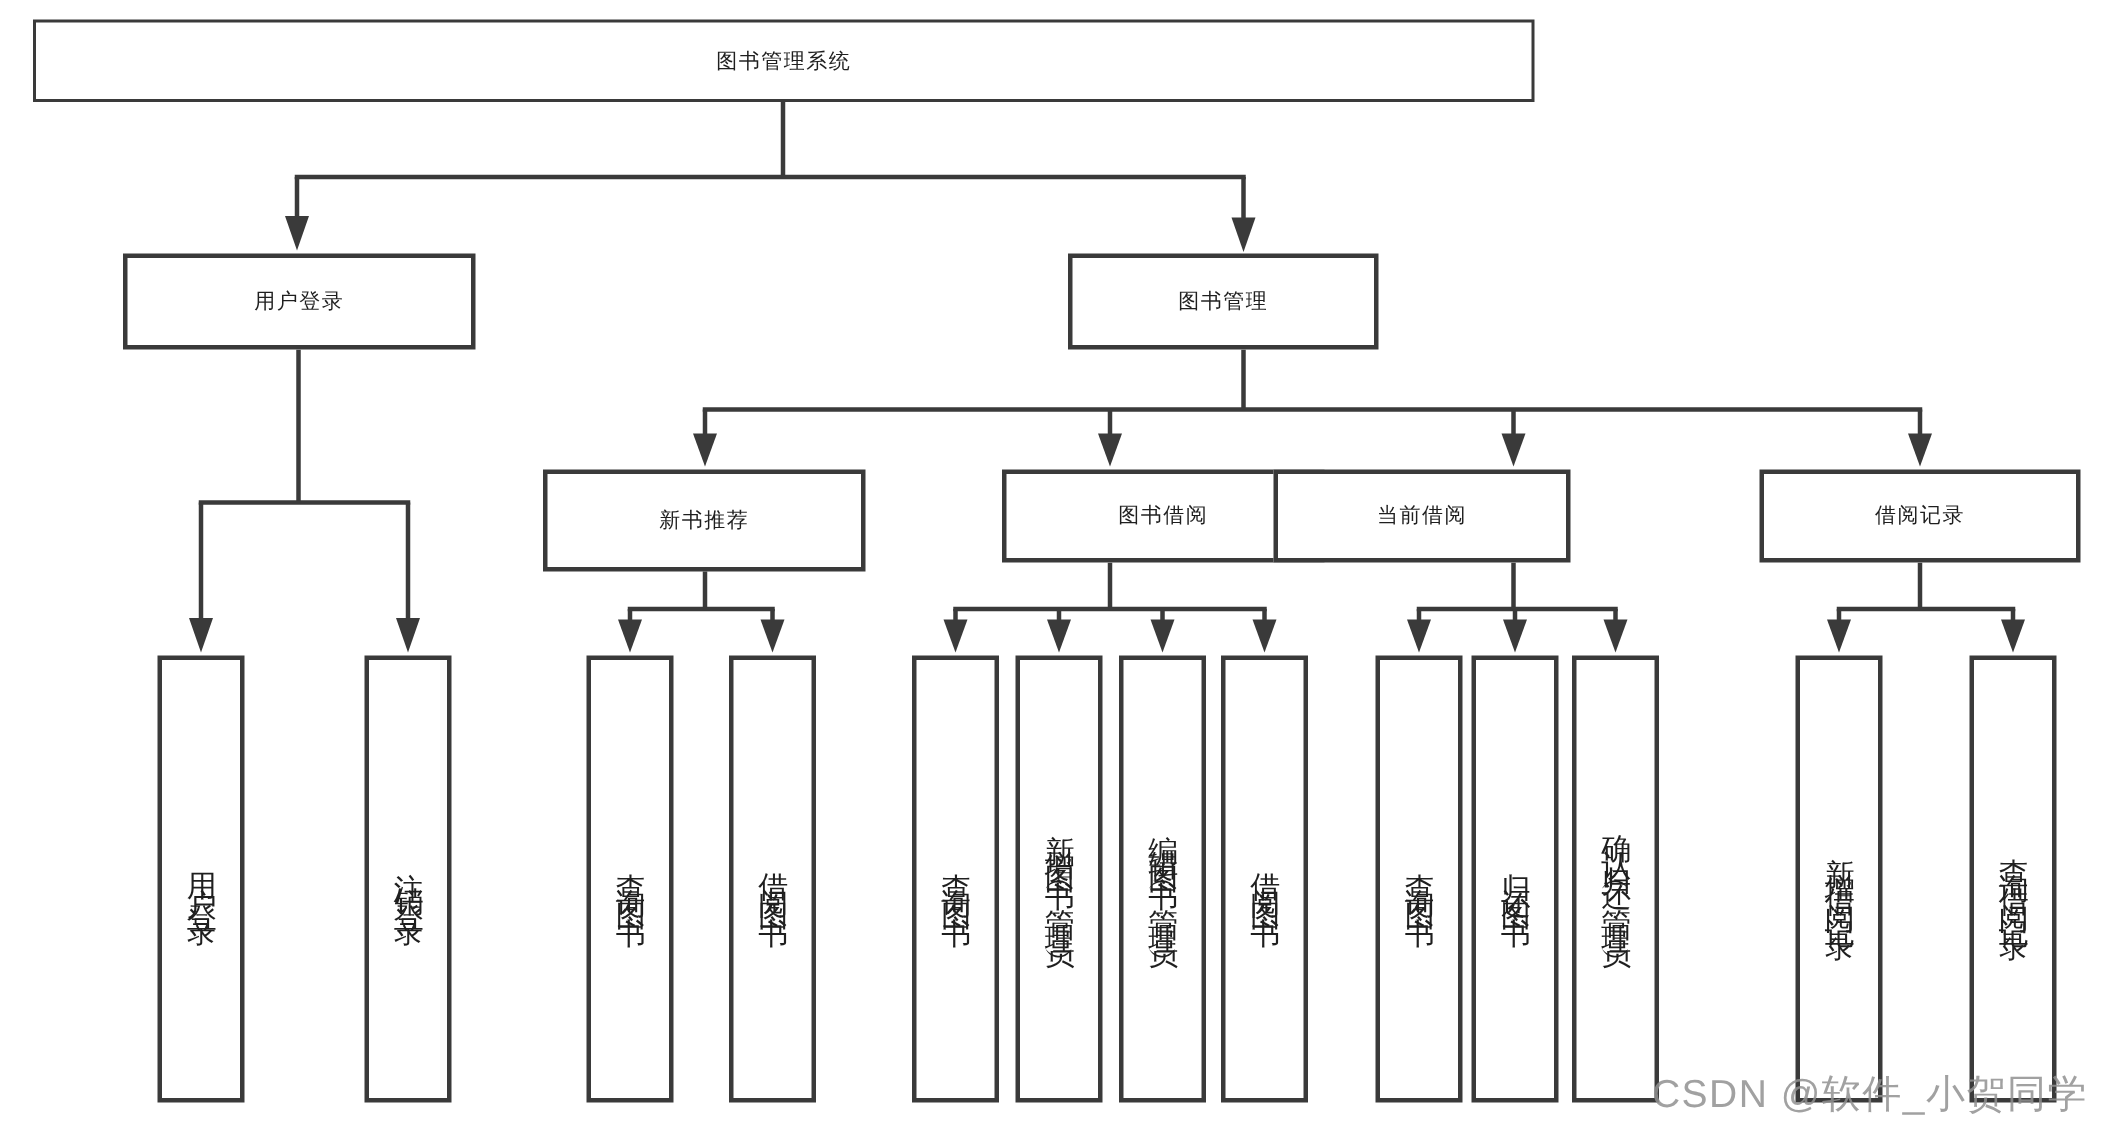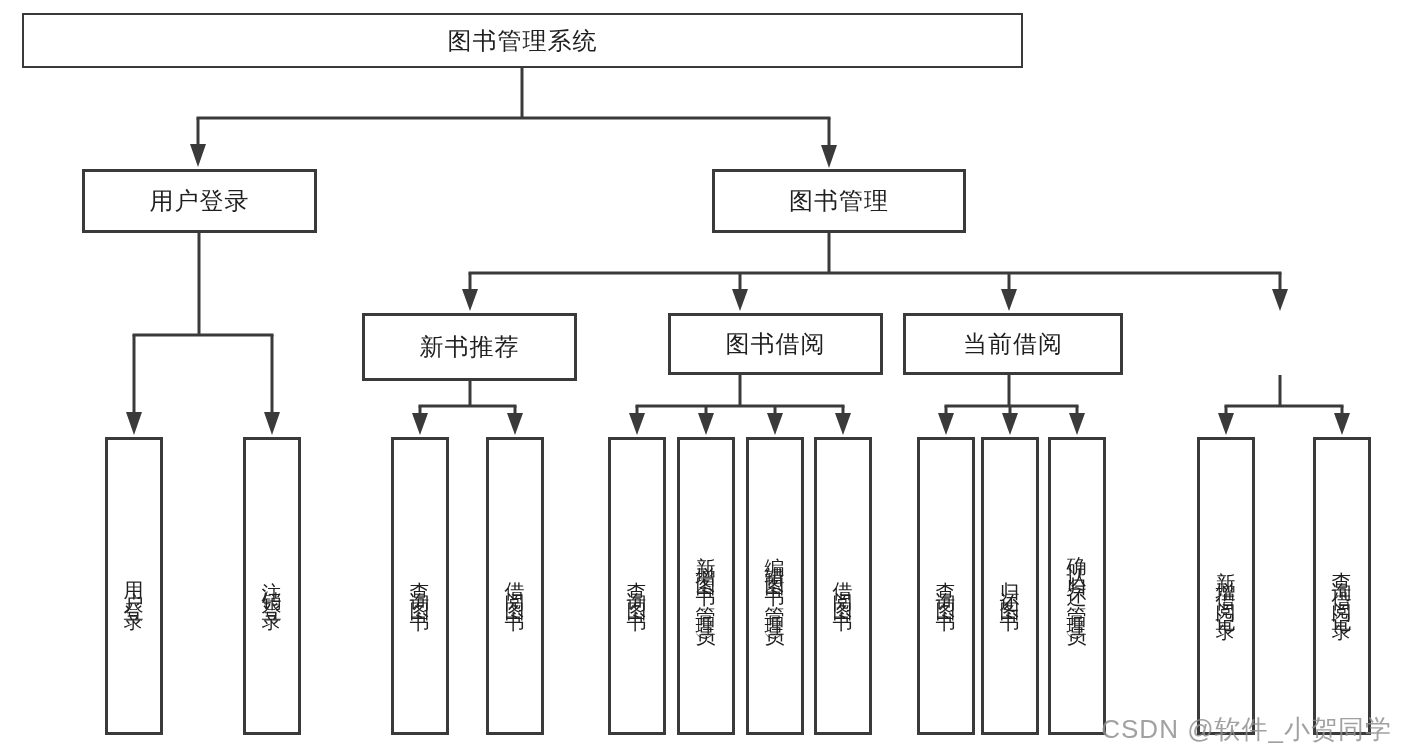--- a/index.html
+++ b/index.html
@@ -27,21 +27,21 @@
     background: #ffffff;
     border: 3px solid #3a3a3a;
     display: flex;
     align-items: center;
     justify-content: center;
     z-index: 2;
     color: #1f1f1f;
   }
   .box.root { border-width: 2.5px; }
   .hlabel {
-    font-size: 24px;
+    font-size: 14px;
     letter-spacing: 1px;
     white-space: nowrap;
     color: #1f1f1f;
   }
   .leaf {
     top: 437px;
     width: 58px;
     height: 298px;
   }
   .vtext {
@@ -141,32 +141,35 @@
     </g>
   </svg>
 
   <div class="box root" style="left:22px; top:13px; width:1001px; height:55px;">
     <span class="hlabel">图书管理系统</span>
   </div>
 
   <div class="box" style="left:82px; top:169px; width:235px; height:64px;">
     <span class="hlabel">用户登录</span>
   </div>
-  <div class="box" style="left:712px; top:169px; width:254px; height:64px;">
+  <div class="box" style="left:712px; top:169px; width:207px; height:64px;">
     <span class="hlabel">图书管理</span>
   </div>
 
   <div class="box" style="left:362px; top:313px; width:215px; height:68px;">
     <span class="hlabel">新书推荐</span>
   </div>
   <div class="box" style="left:632px; top:313px; width:215px; height:62px;margin-left:36px;">
     <span class="hlabel">图书借阅</span>
   </div>
-  <div class="box" style="left:903px; top:313px; width:220px; height:62px;text-align:center;">
+  <div class="box" style="left:849px; top:313px; width:198px; height:62px;text-align:center;">
     <span class="hlabel">当前借阅</span>
+  </div>
+  <div class="box" style="left:1173px; top:313px; width:214px; height:62px;">
+    <span class="hlabel">借阅记录</span>
   </div>
 
   <div class="box leaf" style="left:105px;">
     <span class="vtext">用户登录</span>
   </div>
   <div class="box leaf" style="left:243px;">
     <span class="vtext">注销登录</span>
   </div>
 
   <div class="box leaf" style="left:391px;">

